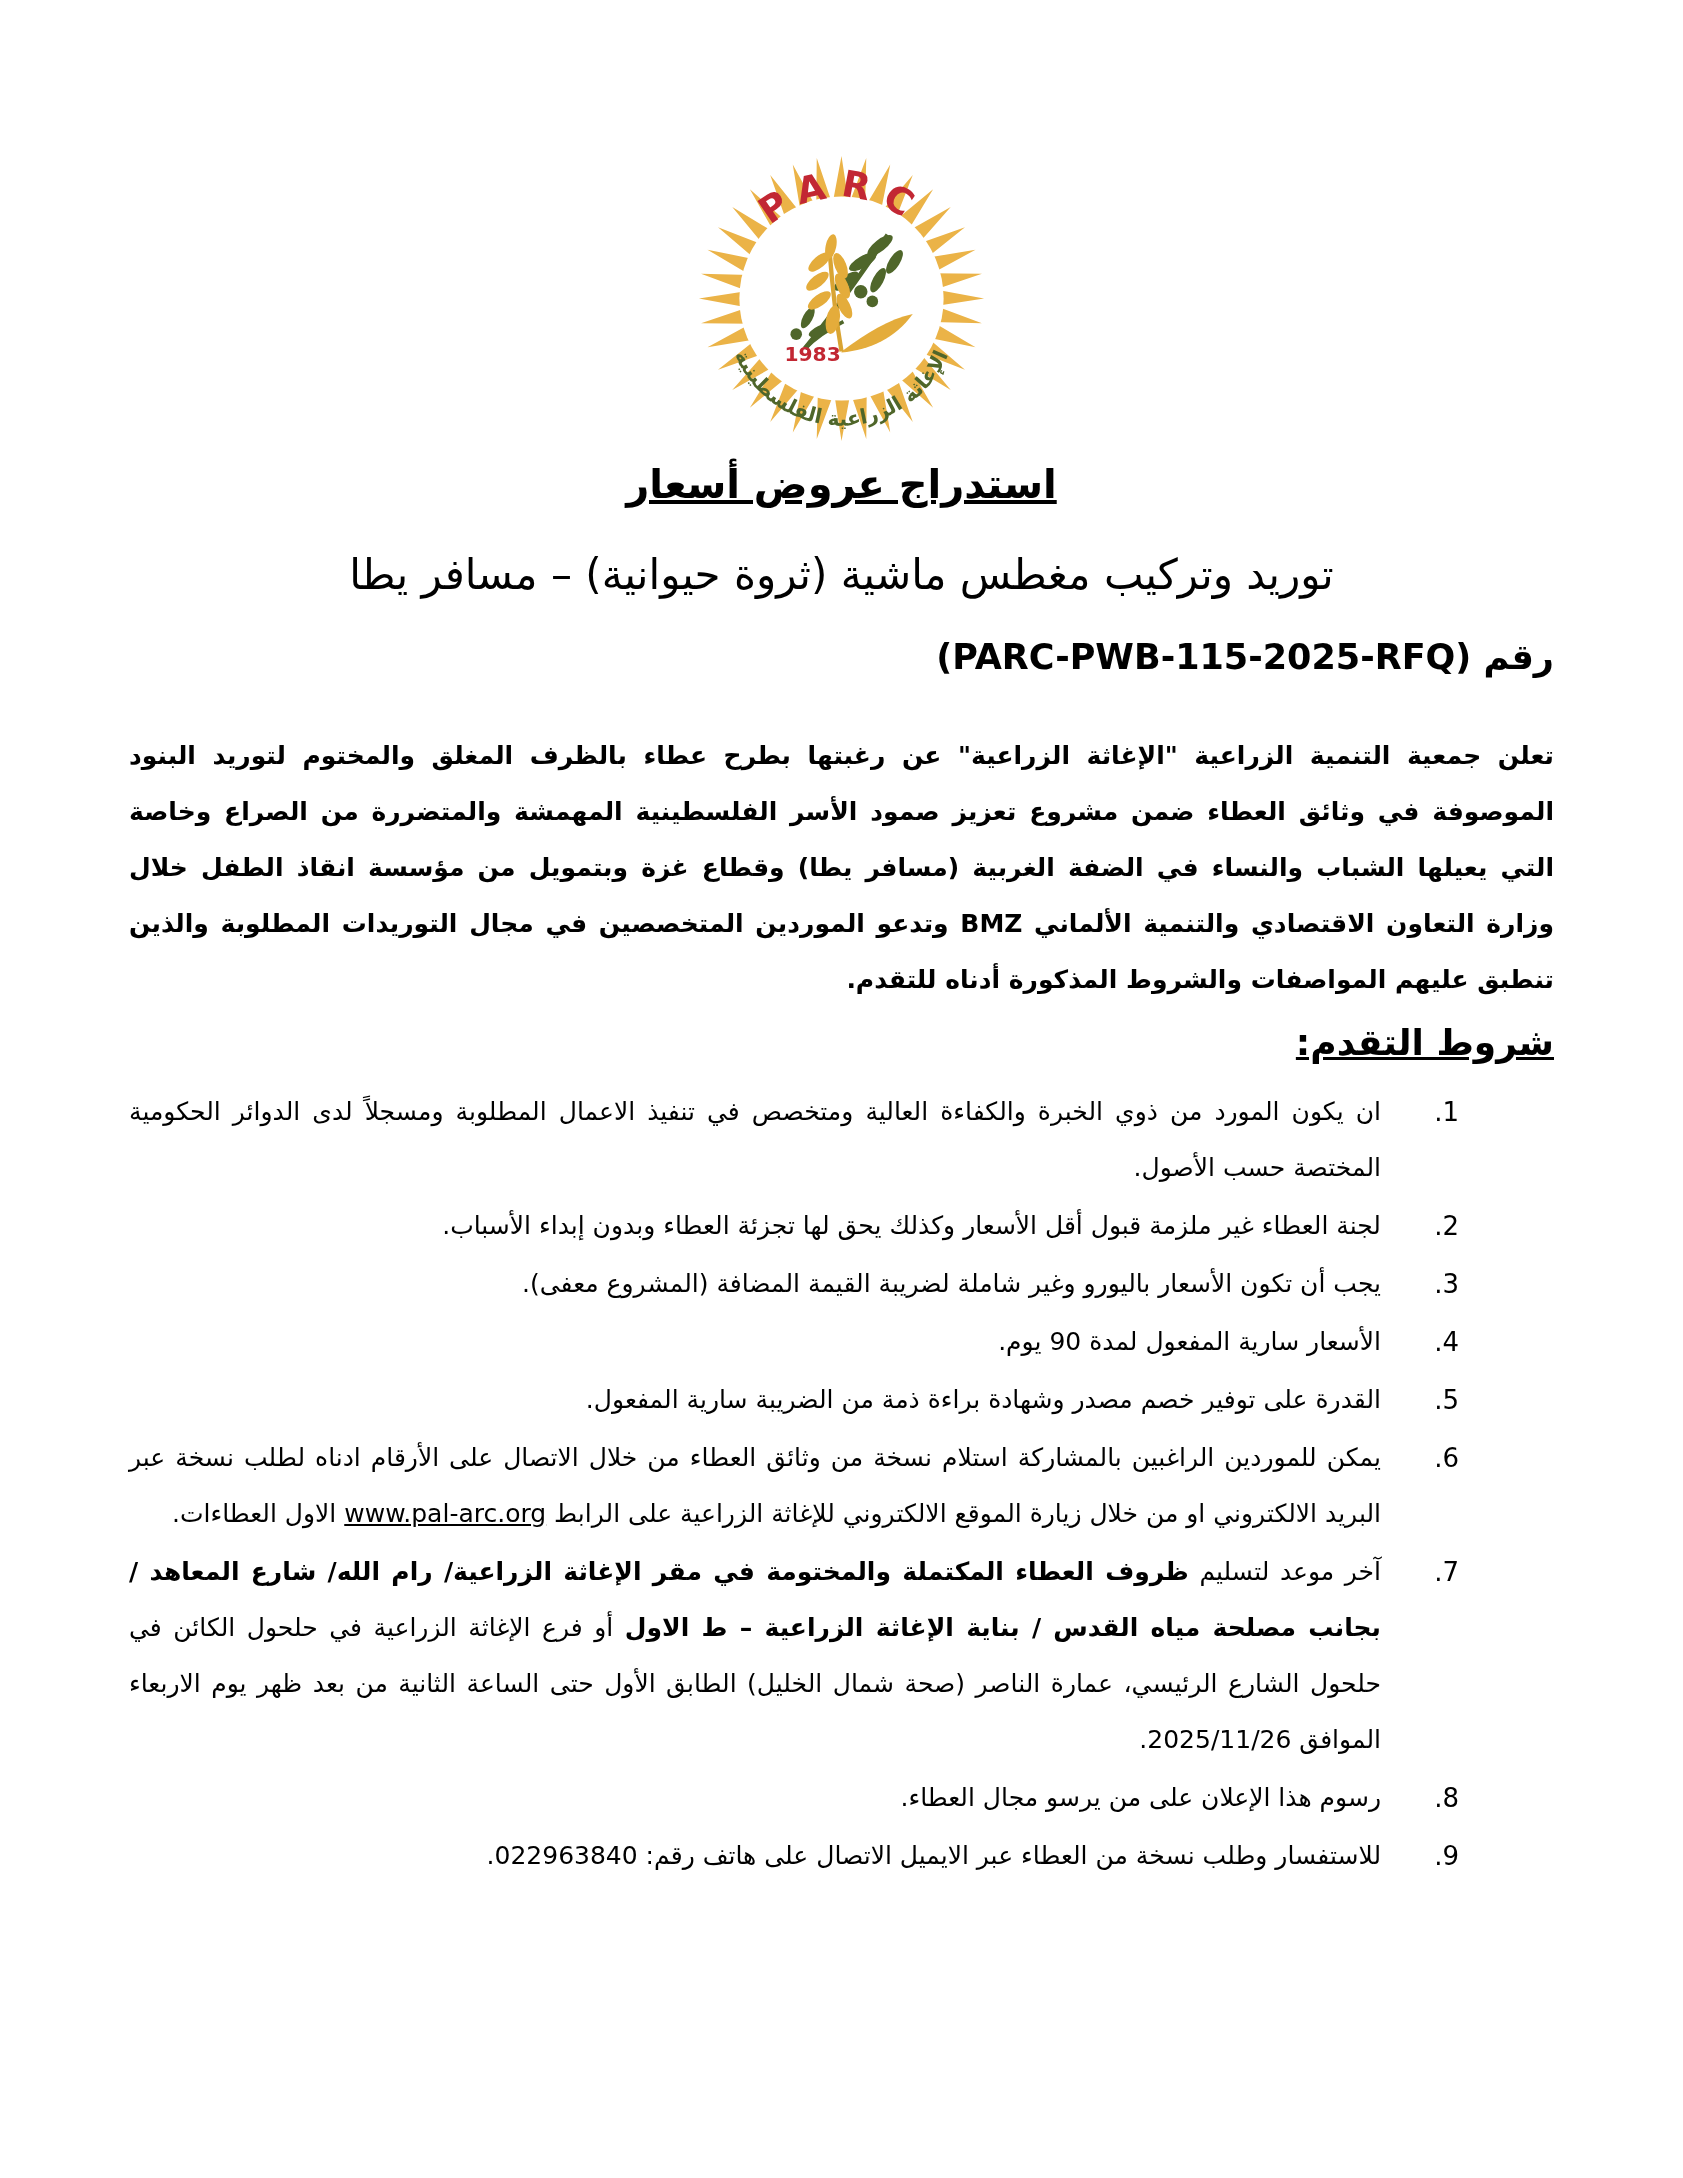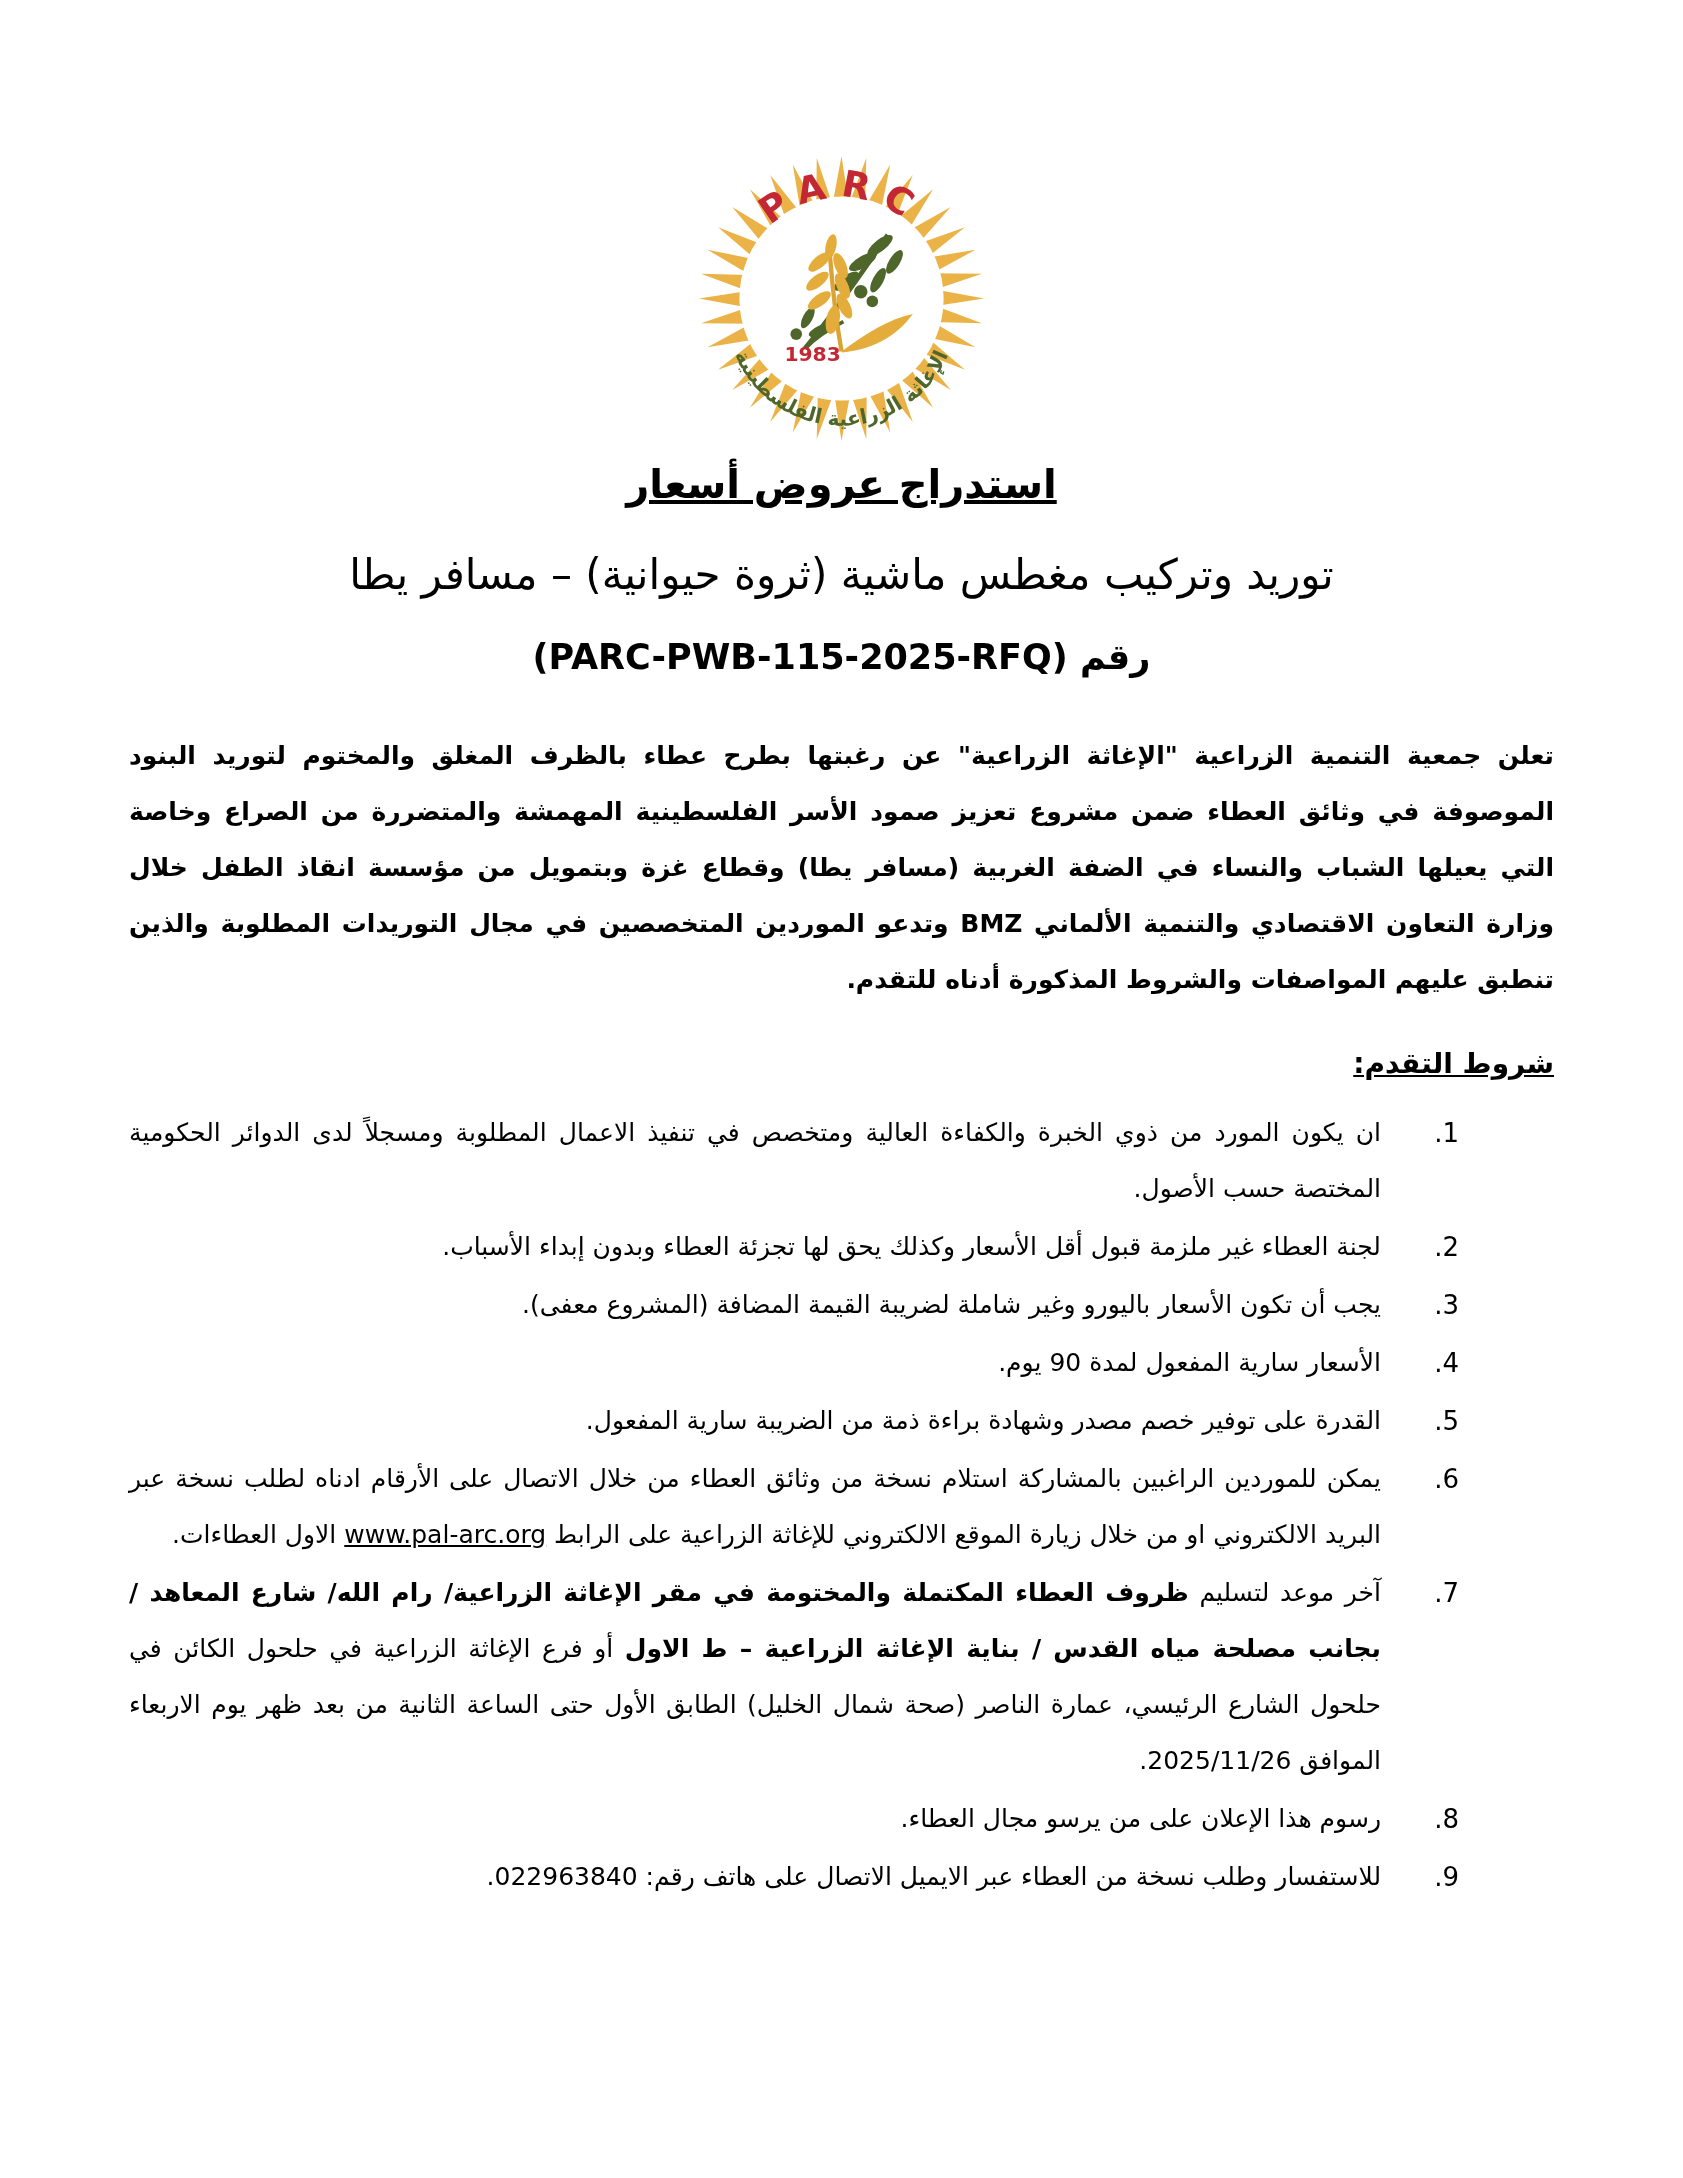--- a/index.html
+++ b/index.html
@@ -17,32 +17,32 @@
   .logo-wrap{text-align:center;padding-top:154px;line-height:0;}
   .main-title{
     font-size:40px;font-weight:bold;text-align:center;
     margin:12px 0 0;line-height:59px;text-decoration:underline;
   }
   .subject-title{
     font-size:42px;font-weight:normal;text-align:center;
     margin:30px 0 0;line-height:61px;
   }
   .rfq-line{
-    font-size:35px;font-weight:bold;text-align:center;
+    font-size:35px;font-weight:bold;text-align:right;
     margin:26px 0 0;line-height:53px;
   }
   .rfq-code{direction:ltr;unicode-bidi:embed;}
   .intro{
     font-size:25px;font-weight:bold;line-height:56px;
     text-align:justify;text-align-last:right;
     margin:44px 0 0;
   }
   .cond-heading{
-    font-size:28px;font-weight:bold;text-decoration:underline;
-    margin:33px 0 0;line-height:46px;text-align:right;
+    font-size:36px;font-weight:bold;text-decoration:underline;
+    margin:12px 0 0;line-height:46px;text-align:right;
   }
   .cond-list{margin-top:18px;}
   .cond-item{
     position:relative;
     padding-right:173px;
     margin-bottom:2px;
     font-size:25px;
     line-height:56px;
   }
   .cond-num{

